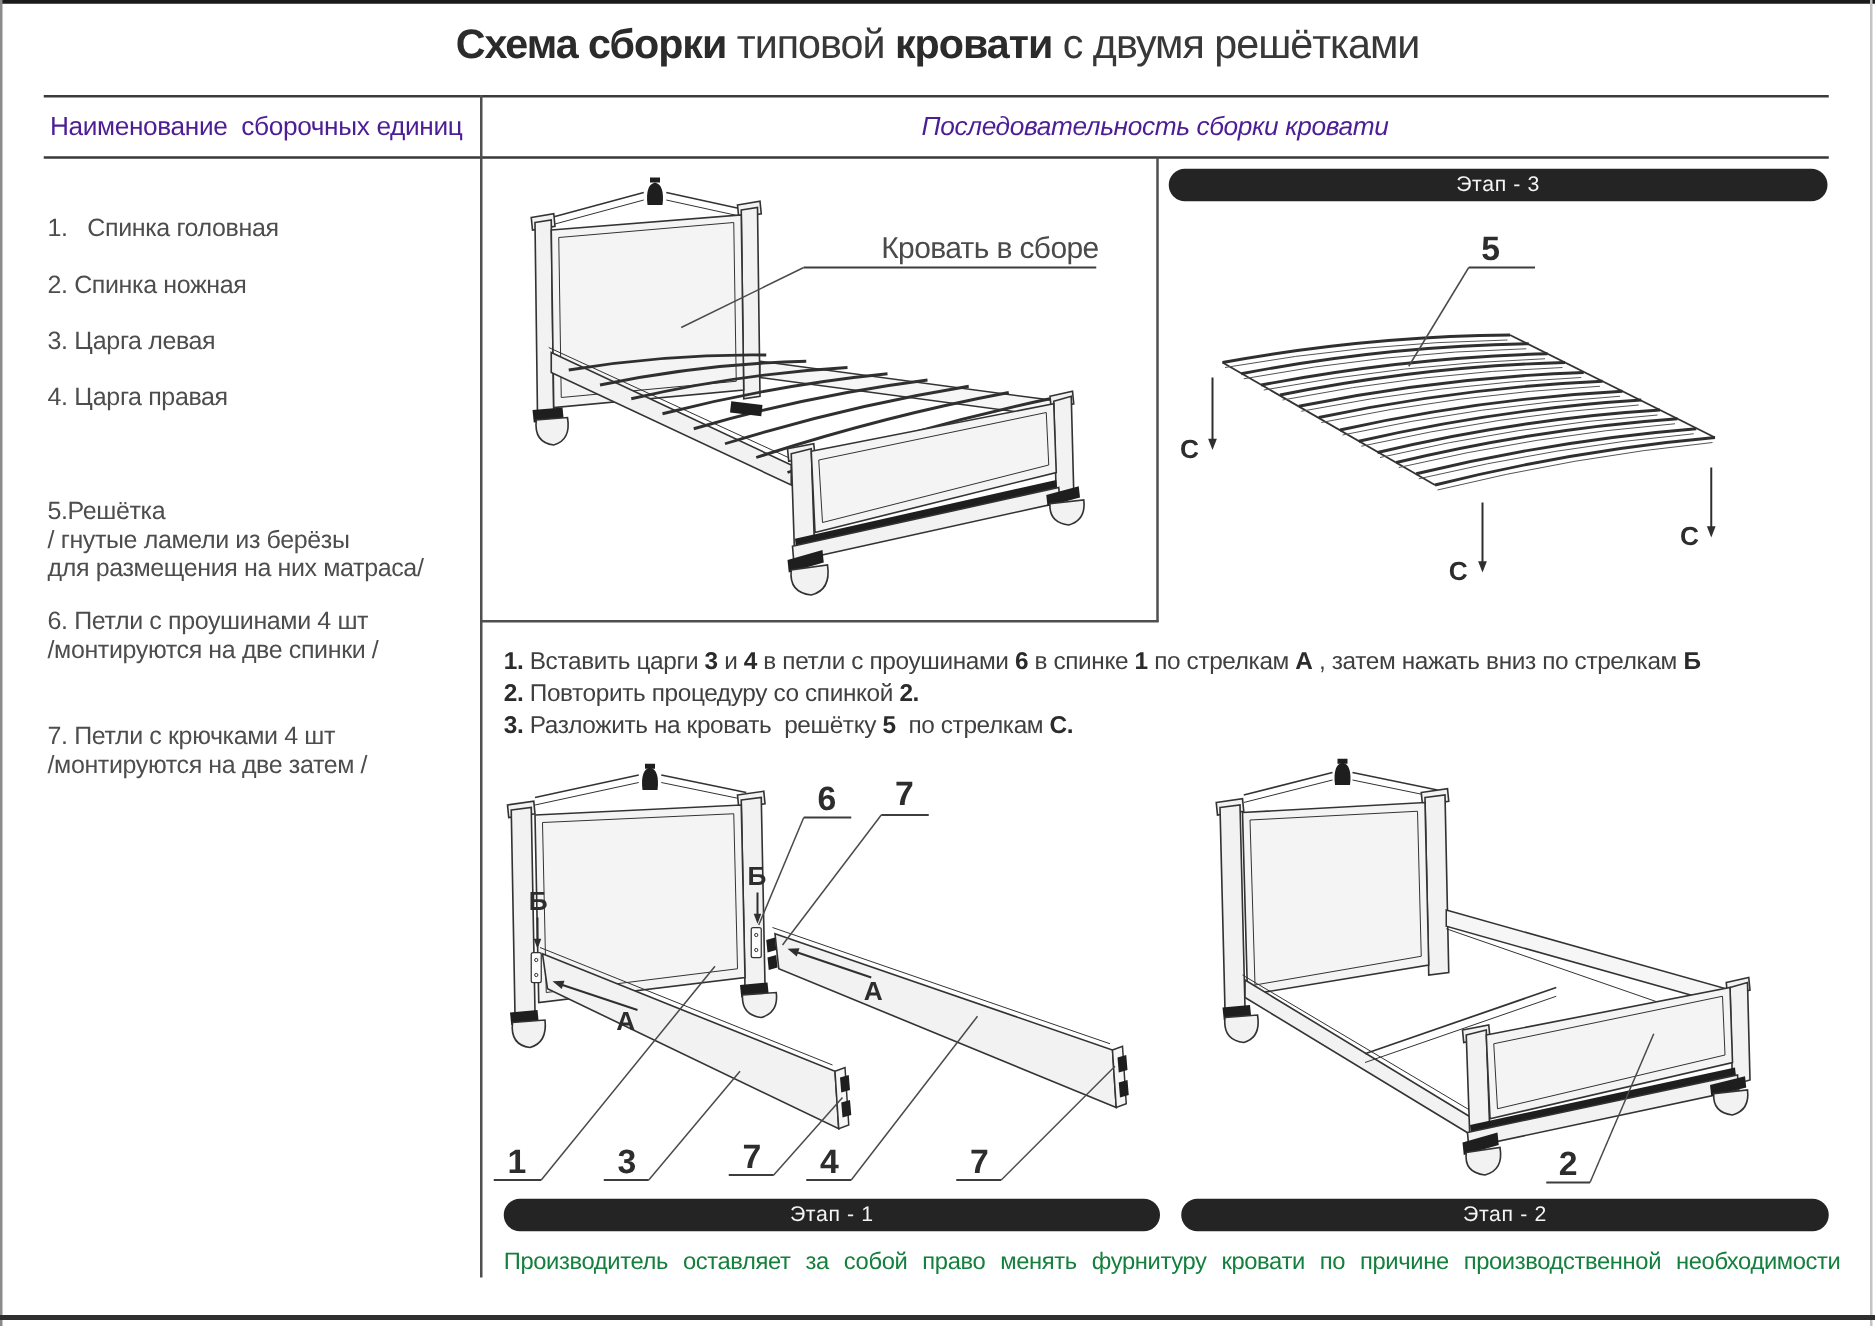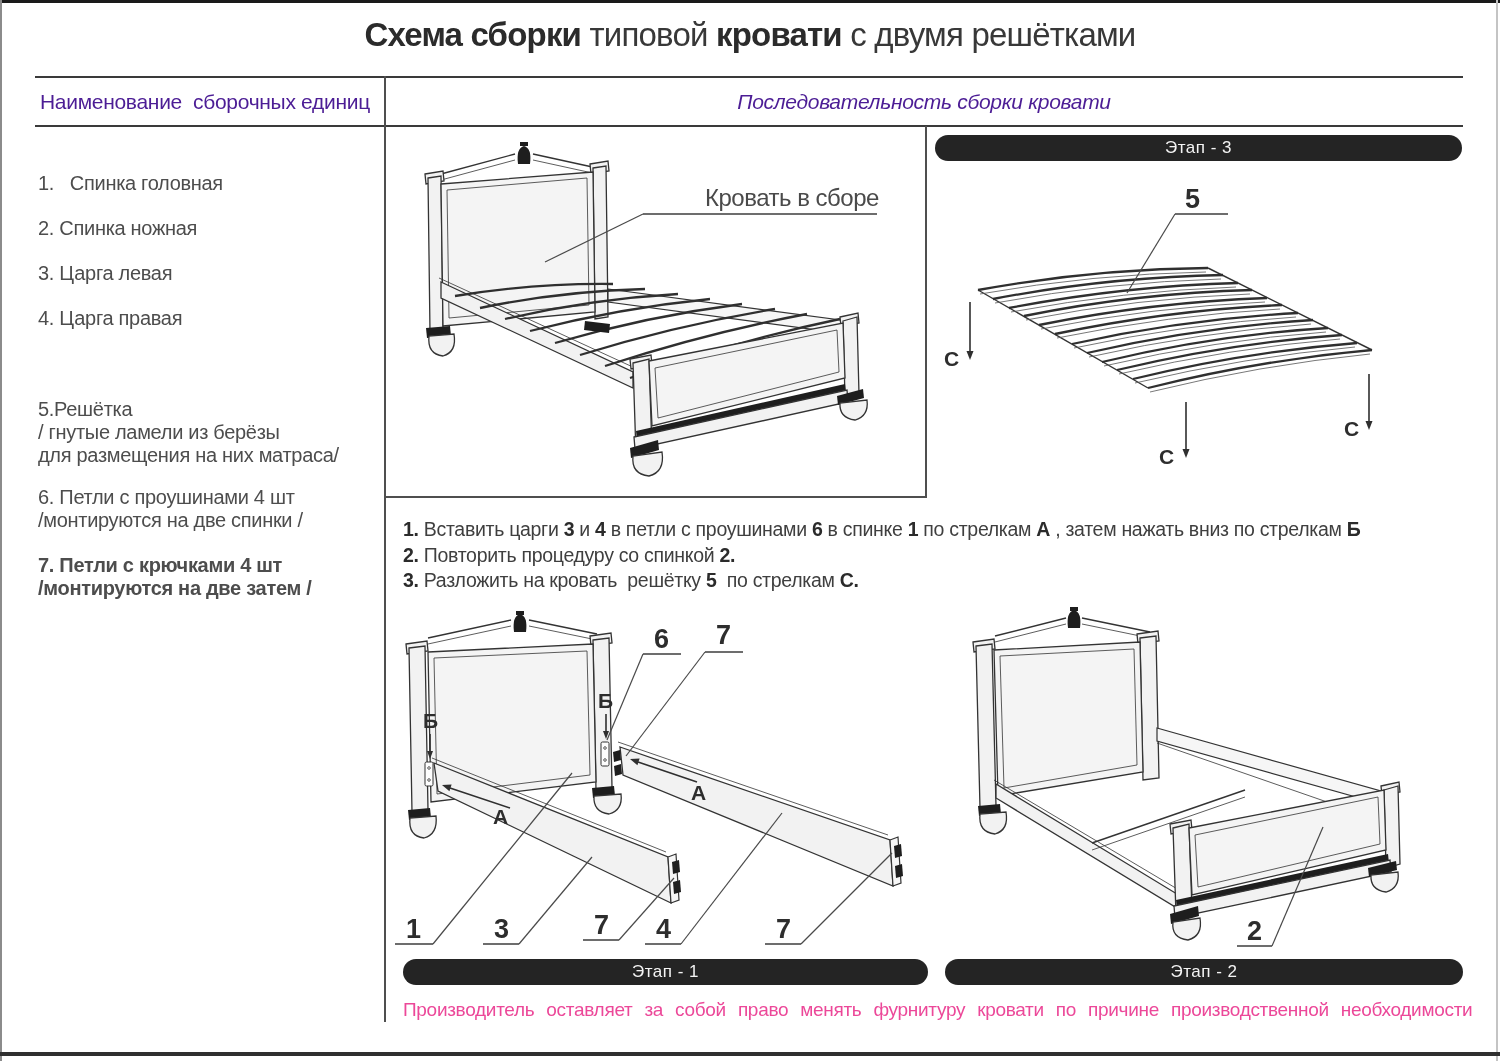--- a/index.html
+++ b/index.html
@@ -16,21 +16,21 @@
   }
   .seg-bold{font-weight:700;color:#2b2b2b;}
   .hdr{font-size:21px;color:#4c1d95;}
   .part-item{left:38px;font-size:20px;line-height:23px;color:#4d4d4d;}
   .instr{left:403px;top:517px;font-size:19.5px;line-height:25.5px;color:#3f3f3f;}
   .banner{
     position:absolute;height:26px;background:#242424;border-radius:13px;
     color:#f4f4f4;font-size:17px;letter-spacing:0.5px;text-align:center;line-height:26px;
   }
   .footer{
-    left:403px;top:999px;font-size:19px;color:#ec4899;word-spacing:7px;
+    left:403px;top:999px;font-size:19px;color:#15803d;word-spacing:7px;
   }
   svg{position:absolute;overflow:visible;}
   svg text{font-family:"Liberation Sans","DejaVu Sans",sans-serif;}
   .lbl-num{font-size:27px;font-weight:700;fill:#2d2d2d;letter-spacing:-1px;}
   .lbl-let{font-size:21px;font-weight:700;fill:#2d2d2d;}
   .callout{font-size:24px;fill:#4a4a4a;letter-spacing:-0.5px;}
   .wood{fill:#f2f2f2;stroke:#333;stroke-width:1.3;}
   .wood-lt{fill:#f6f6f6;stroke:#333;stroke-width:1.2;}
   .panelface{fill:#f4f4f4;stroke:#333;stroke-width:1.3;}
   .darkfill{fill:#1e1e1e;stroke:none;}
@@ -66,21 +66,21 @@
     <div class="abs part-item pre" style="top:172px;text-align:right;"><div>1.   Спинка головная</div></div>
     <div class="abs part-item pre" style="top:217px;"><div>2. Спинка ножная</div></div>
     <div class="abs part-item pre" style="top:262px;"><div>3. Царга левая</div></div>
     <div class="abs part-item pre" style="top:307px;"><div>4. Царга правая</div></div>
     <div class="abs part-item pre" style="top:352px;">
       <div>5.Решётка</div><div>/ гнутые ламели из берёзы</div><div>для размещения на них матраса/</div>
     </div>
     <div class="abs part-item pre" style="top:440px;">
       <div>6. Петли с проушинами 4 шт</div><div>/монтируются на две спинки /</div>
     </div>
-    <div class="abs part-item pre" style="top:508px;font-weight:bold;">
+    <div class="abs part-item pre" style="top:532px;">
       <div>7. Петли с крючками 4 шт</div><div>/монтируются на две затем /</div>
     </div>
   </div>
 
   <div class="ln" style="left:925px;top:126px;width:2px;height:371px;background:#4f4f4f;"></div>
   <div class="ln" style="left:384px;top:496px;width:543px;height:2px;background:#4f4f4f;"></div>
 
   <svg style="left:385px;top:126px;" width="542" height="371" viewBox="0 0 542 371">
     <g>
       <path class="edge" d="M56,48 L130,28"></path>

